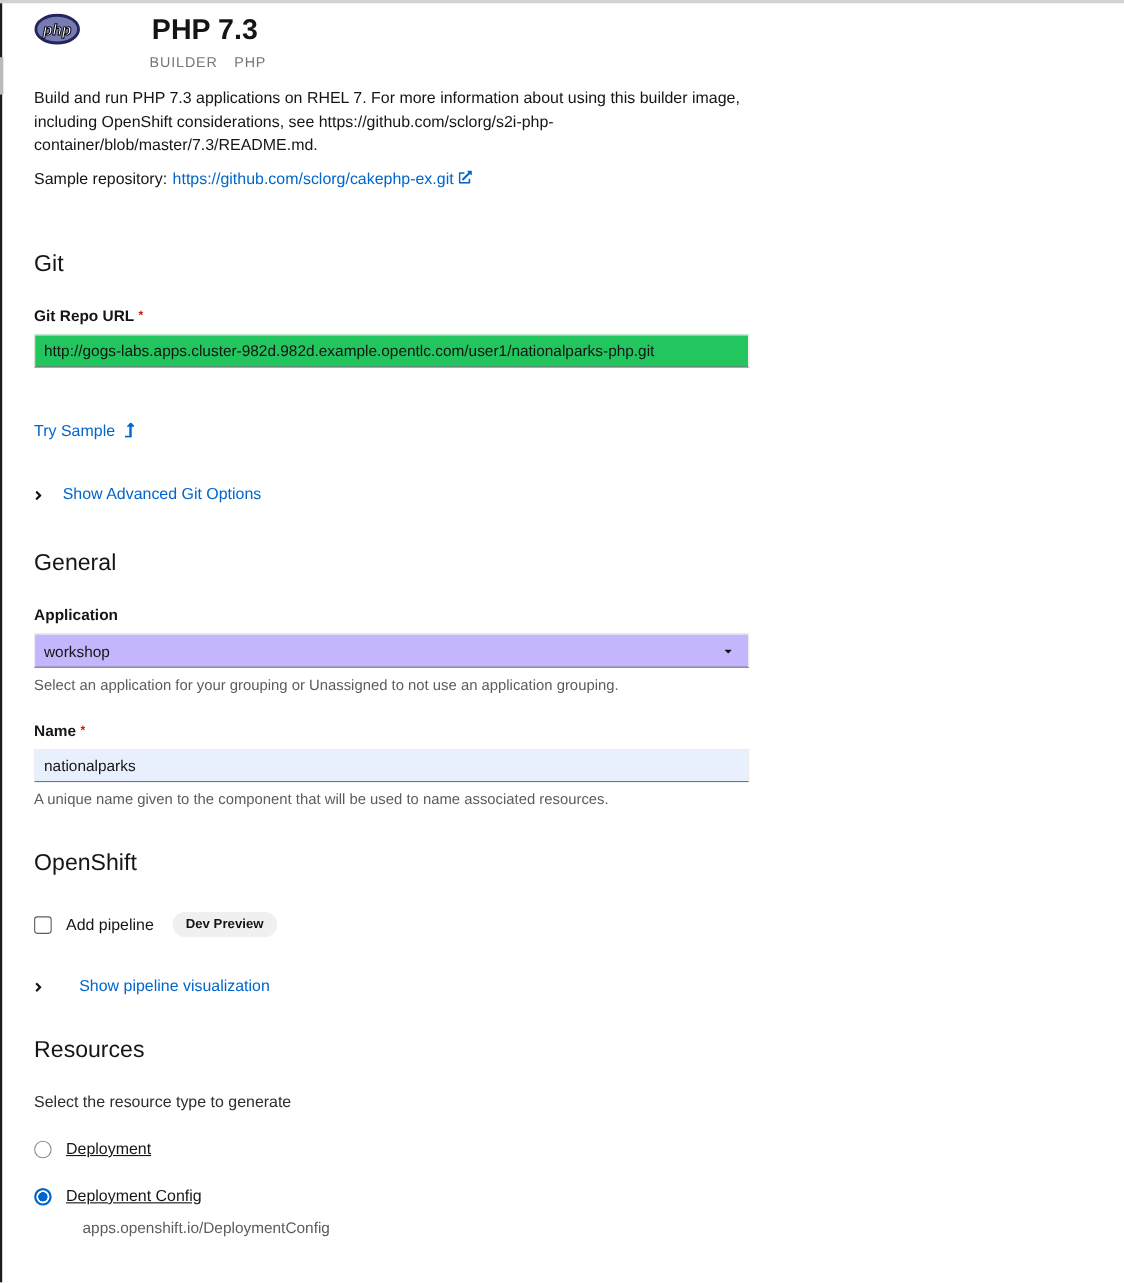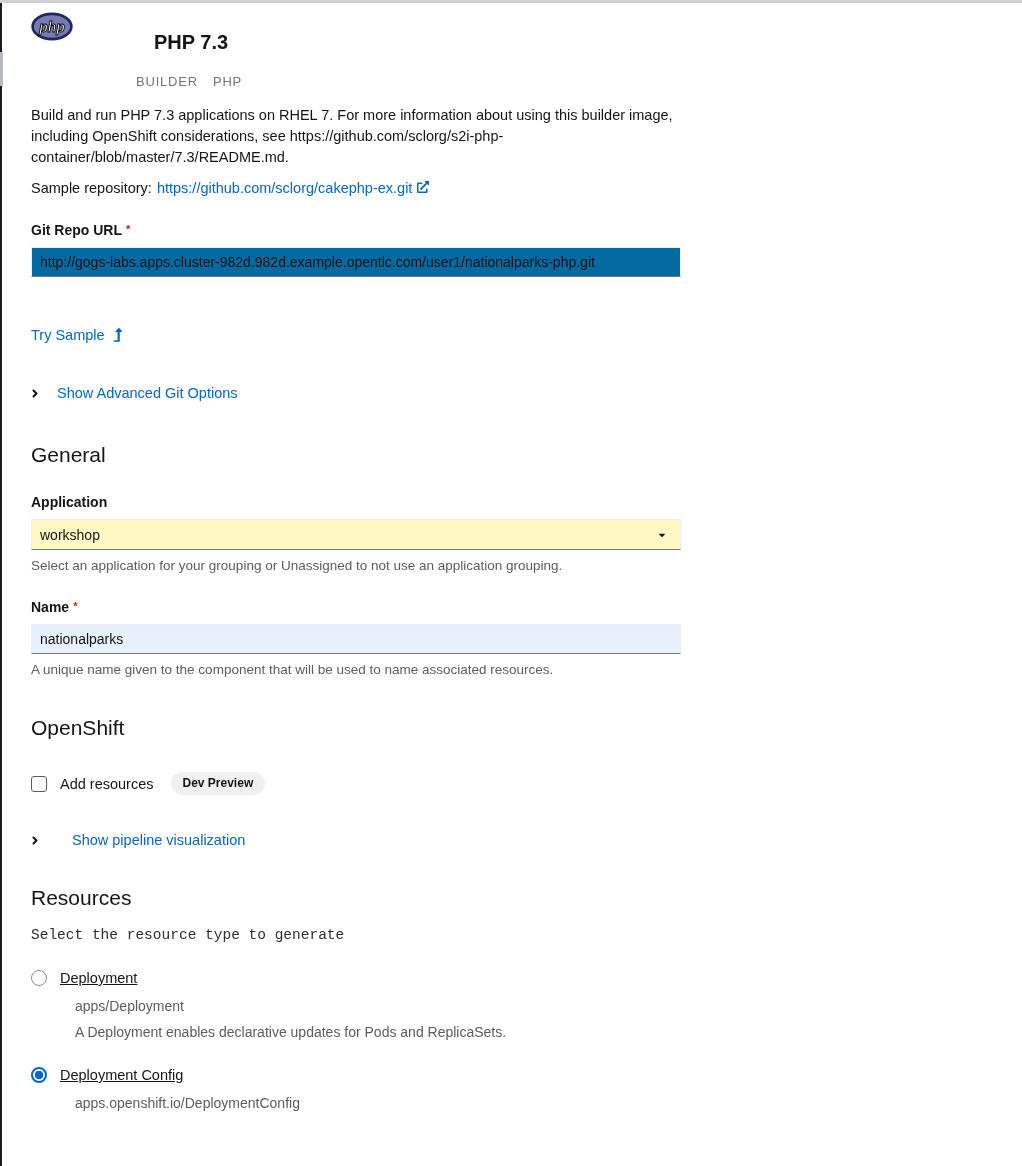--- a/index.html
+++ b/index.html
@@ -19,21 +19,21 @@
   }
   .top-divider{position:absolute;top:0;left:0;width:1022px;height:3px;background:#d2d2d2;}
   .left-edge{position:absolute;left:0;top:3px;bottom:0;width:2px;background:#1b1d21;}
   .left-edge-thumb{position:absolute;left:0;top:52px;width:3px;height:34px;background:#b8bbbe;}
   .content{padding:11px 0 0 31px;width:990px;}
 
   
   .builder-header{display:flex;align-items:flex-start;gap:45px;}
   .php-logo{width:42px;height:29px;flex:0 0 auto;margin-top:1px;}
   .header-text{margin-left:18px;}
-  .page-title{margin:18px;font-size:20px;line-height:27px;font-weight:700;color:var(--text-dark);text-align:center;}
+  .page-title{margin:2px;font-size:26px;line-height:27px;font-weight:700;color:var(--text-dark);}
   .badges{margin-top:9px;display:flex;gap:15px;}
   .badge-label{font-size:13px;color:#72767b;letter-spacing:0.8px;}
 
   .description{width:656px;margin:16px 0 0 0;font-size:14.5px;line-height:21px;color:var(--text-dark);overflow-wrap:break-word;}
   .sample-repo{margin:12px 0 0 0;font-size:14.5px;}
   a{color:var(--link-blue);text-decoration:none;cursor:pointer;}
   .sample-repo a{margin-left:5px;}
   .ext-icon svg{width:12px;height:12px;fill:var(--link-blue);margin-left:5px;}
 
   h2{margin:0;font-size:21px;line-height:26px;font-weight:500;color:var(--text-dark);}
@@ -41,54 +41,54 @@
   .h-general{margin-top:41px;}
   .h-pipelines{margin-top:38px;}
   .h-resources{margin-top:37px;}
 
   .form-label{display:block;margin-top:26px;font-size:14px;font-weight:700;color:var(--text-dark);}
   .required{color:var(--required-red);font-size:11px;margin-left:4px;vertical-align:2px;}
 
   .text-input{
     display:block;margin-top:9px;width:650px;height:30px;
     border:1px solid #ededed;border-bottom:1px solid #72767b;
-    background:#0369a1;padding:0 8px;font-size:14px;color:var(--text-dark);
+    background:#22c55e;padding:0 8px;font-size:14px;color:var(--text-dark);
     font-family:"Liberation Sans","DejaVu Sans",sans-serif;border-radius:0;outline:none;
   }
   .text-input.autofill{background:var(--name-input-bg);}
 
   .try-sample{margin-top:50px;font-size:14.5px;}
   .levelup-icon svg{width:12px;height:14px;fill:var(--link-blue);margin-left:7px;vertical-align:-2px;}
 
   .expandable{display:flex;align-items:center;margin-top:42px;}
   .chev{width:8px;display:inline-flex;}
   .chev svg{width:8px;height:13px;fill:#151515;}
   .expandable a{margin-left:18px;font-size:14.5px;}
   .expandable.pipeline{margin-top:37px;gap:15px;}
 
   .pf-select{
     margin-top:9px;width:650px;height:31px;border:1px solid #ededed;border-bottom:1px solid #72767b;
-    background:#fef9c3;display:flex;align-items:center;justify-content:space-between;
+    background:#c4b5fd;display:flex;align-items:center;justify-content:space-between;
     padding:0 13px 0 8px;font-size:14px;color:var(--text-dark);cursor:pointer;
   }
   .caret-icon svg{width:10px;height:10px;fill:#151515;}
   .helper{margin-top:8px;font-size:13.5px;color:var(--text-gray);}
 
   .checkbox-row{margin-top:31px;display:flex;align-items:center;}
   input[type="checkbox"]{
     -webkit-appearance:none;appearance:none;width:16px;height:16px;margin:0;
     border:1px solid #5a5d60;border-radius:3px;background:#fff;cursor:pointer;
   }
   .checkbox-row label{margin-left:13px;font-size:14.5px;cursor:pointer;}
   .badge-pill{
     margin-left:17px;background:#f0f0f0;border-radius:30px;padding:4px 12px 5px 12px;
     font-size:12px;font-weight:700;color:var(--text-dark);
   }
 
-  .subtitle{margin-top:16px;font-size:14.5px;color:#2b2e33;font-family:Liberation Mono, monospace;}
+  .subtitle{margin-top:26px;font-size:14.5px;color:#2b2e33;}
   .radio-option{margin-top:27px;}
   .radio-row{display:flex;align-items:center;}
   input[type="radio"]{
     -webkit-appearance:none;appearance:none;width:16px;height:16px;margin:0;
     border:1px solid #8a8d90;border-radius:50%;background:#fff;cursor:pointer;flex:0 0 auto;
   }
   input[type="radio"]:checked{
     border:2px solid var(--link-blue);
     background:radial-gradient(circle,var(--link-blue) 0 4px,#fff 4.5px);
   }
@@ -122,20 +122,21 @@
   </div>
 
   <p class="description">Build and run PHP 7.3 applications on RHEL 7. For more information about using this builder image, including OpenShift considerations, see https://github.com/sclorg/s2i-php-container/blob/master/7.3/README.md.</p>
 
   <p class="sample-repo">
     <span>Sample repository:</span><a href="#">https://github.com/sclorg/cakephp-ex.git</a><span class="ext-icon"><svg viewBox="0 0 512 512">
           <path d="M432,320H400a16,16,0,0,0-16,16V448H64V128H208a16,16,0,0,0,16-16V80a16,16,0,0,0-16-16H48A48,48,0,0,0,0,112V464a48,48,0,0,0,48,48H400a48,48,0,0,0,48-48V336A16,16,0,0,0,432,320ZM488,0h-128c-21.37,0-32.05,25.91-17,41l35.73,35.73L135,320.37a24,24,0,0,0,0,34L157.67,377a24,24,0,0,0,34,0L435.28,133.32,471,169c15,15,41,4.5,41-17V24A24,24,0,0,0,488,0Z"></path>
         </svg></span>
   </p>
 
+  <h2 class="h-git">Git</h2>
 
   <label class="form-label">
     <span>Git Repo URL</span><span class="required">*</span>
   </label>
   <input type="text" class="text-input" value="http://gogs-labs.apps.cluster-982d.982d.example.opentlc.com/user1/nationalparks-php.git" style="">
 
   <div class="try-sample">
     <a href="#">Try Sample</a><span class="levelup-icon"><svg viewBox="0 0 320 512">
           <path fill="#0066cc" d="M313.553 119.669L209.587 7.666c-9.485-10.214-25.676-10.229-35.174 0L70.438 119.669C60.916 129.928 68.183 146 82.258 146H144v300H10c-5.523 0-10 4.477-10 10v40c0 5.523 4.477 10 10 10h190c13.255 0 24-10.745 24-24V146h61.742c14.045 0 21.335-16.048 13.811-26.331z"></path>
         </svg></span>
@@ -164,45 +165,41 @@
   <label class="form-label">
     <span>Name</span><span class="required">*</span>
   </label>
   <input type="text" class="text-input autofill" value="nationalparks" style="">
   <div class="helper">A unique name given to the component that will be used to name associated resources.</div>
 
   <h2 class="h-pipelines">OpenShift</h2>
 
   <div class="checkbox-row">
     <input type="checkbox" id="add-pipeline" style="">
-    <label for="add-pipeline">Add resources</label>
+    <label for="add-pipeline">Add pipeline</label>
     <span class="badge-pill">Dev Preview</span>
   </div>
 
   <div class="expandable pipeline">
     <span class="chev">
         <svg viewBox="0 0 256 512">
           <path d="M224.3 273l-136 136c-9.4 9.4-24.6 9.4-33.9 0l-22.6-22.6c-9.4-9.4-9.4-24.6 0-33.9l96.4-96.4-96.4-96.4c-9.4-9.4-9.4-24.6 0-33.9L54.3 103c9.4-9.4 24.6-9.4 33.9 0l136 136c9.5 9.4 9.5 24.6.1 34z"></path>
         </svg>
       </span>
     <a href="#">Show pipeline visualization</a>
   </div>
 
   <h2 class="h-resources">Resources</h2>
   <div class="subtitle">Select the resource type to generate</div>
 
   <div class="radio-option">
     <div class="radio-row">
       <input type="radio" name="resource-type" id="res-deployment" style="">
       <label for="res-deployment">Deployment</label>
     </div>
-    <div class="radio-meta">
-      <div class="meta-line">apps/Deployment</div>
-      <div class="meta-line">A Deployment enables declarative updates for Pods and ReplicaSets.</div>
-    </div>
   </div>
 
   <div class="radio-option">
     <div class="radio-row">
       <input type="radio" name="resource-type" id="res-deployment-config" checked="" style="">
       <label for="res-deployment-config">Deployment Config</label>
     </div>
     <div class="radio-meta">
       <div class="meta-line">apps.openshift.io/DeploymentConfig</div>
 

